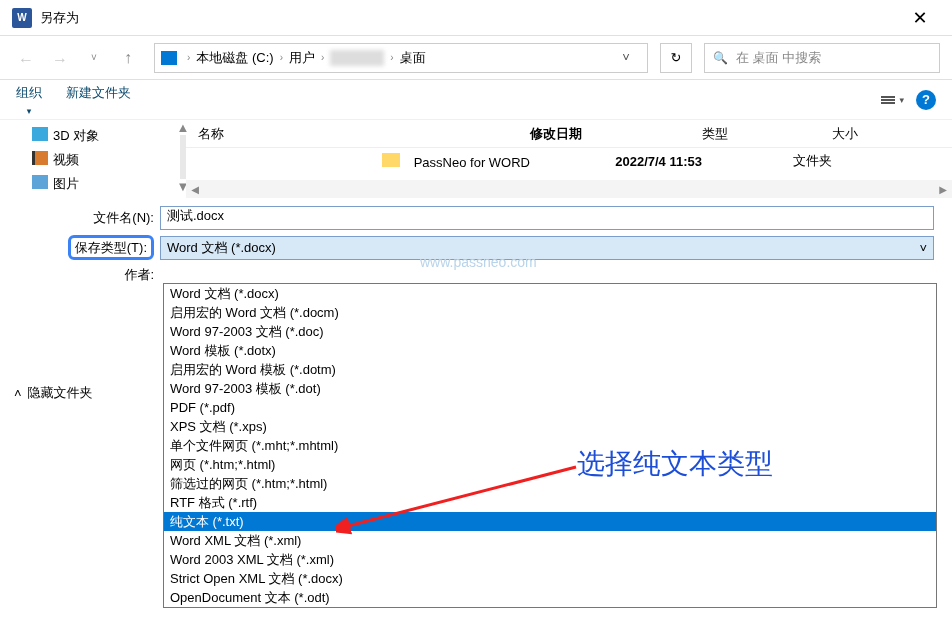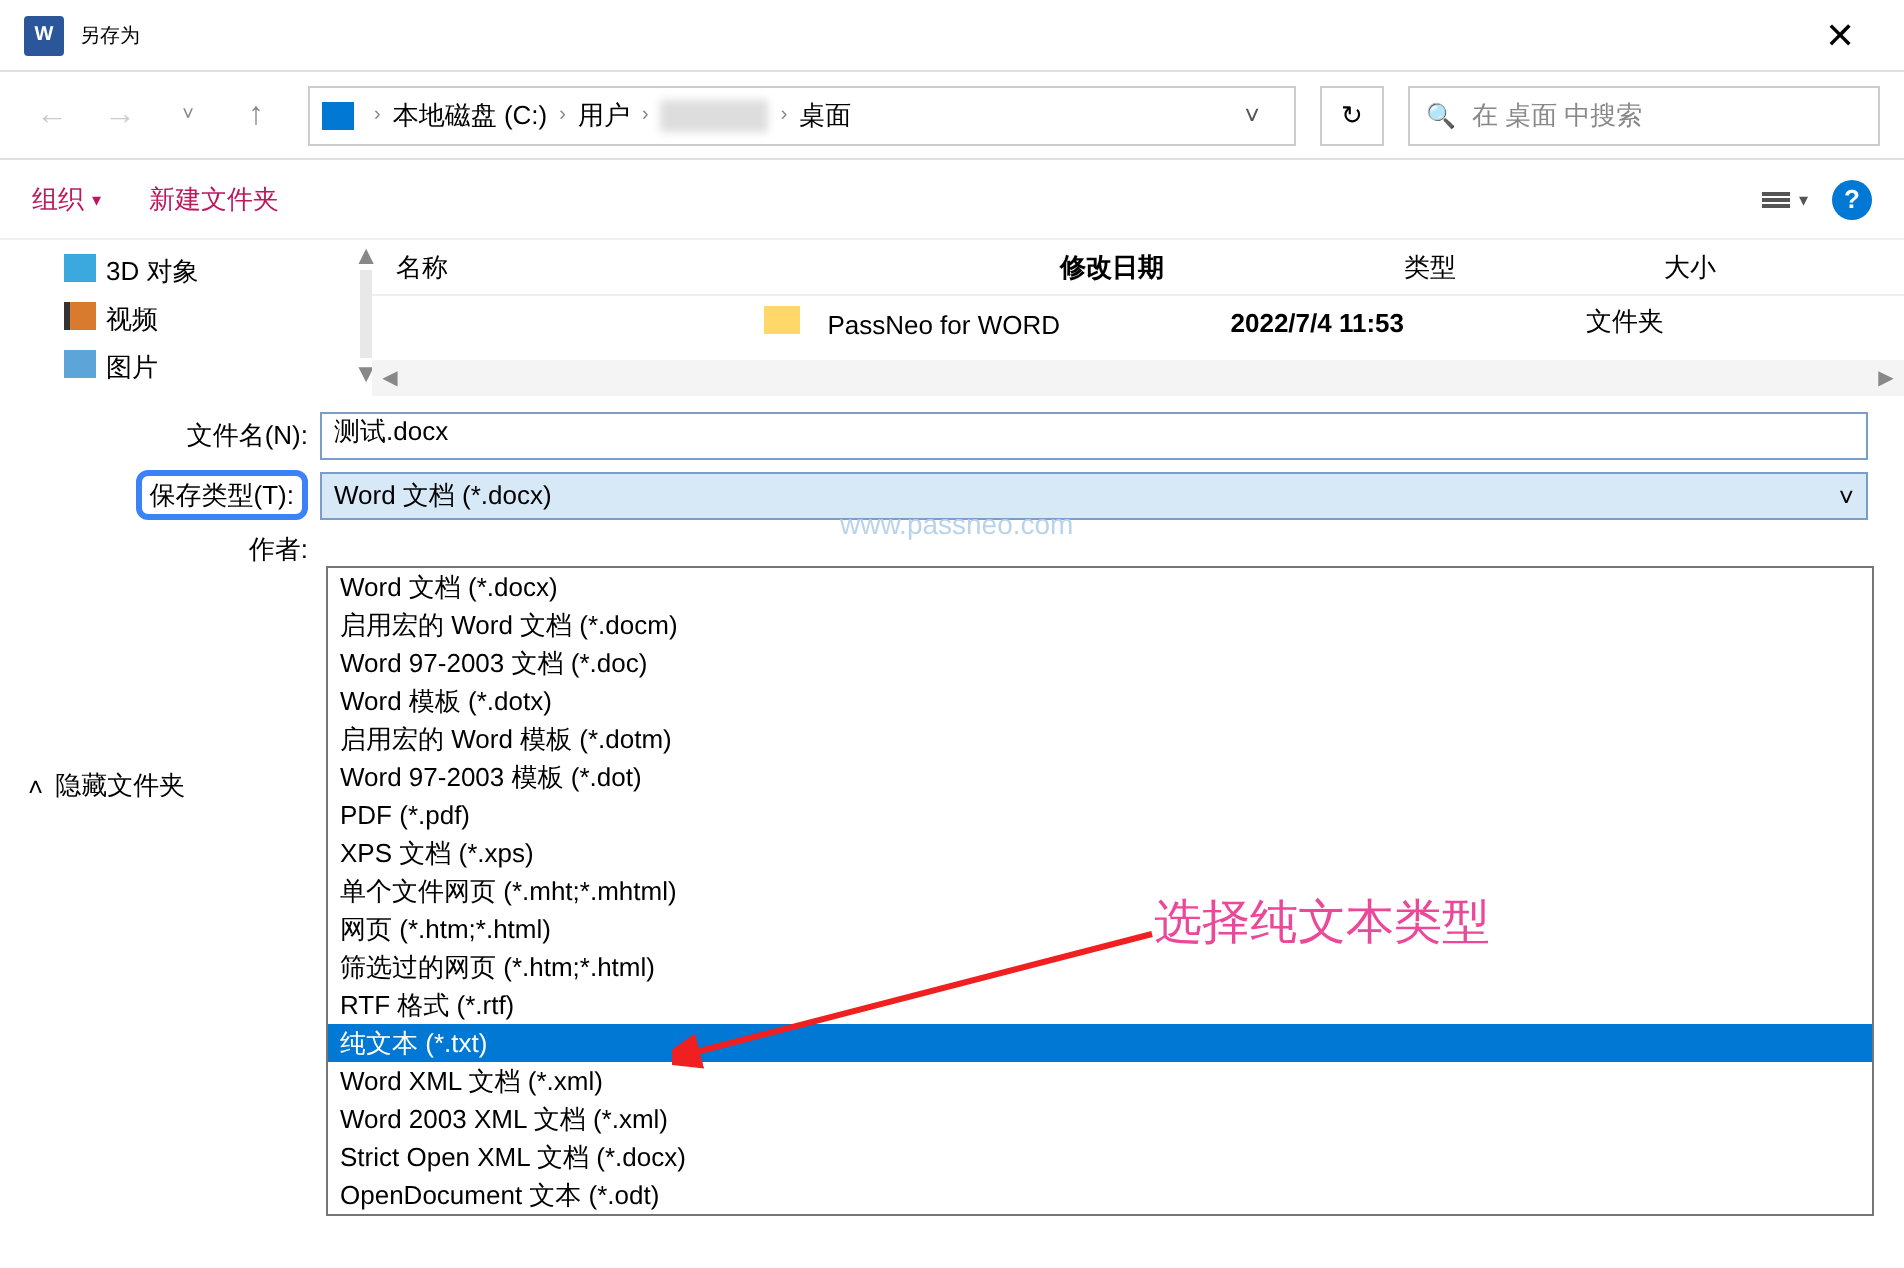--- a/index.html
+++ b/index.html
@@ -1,36 +1,36 @@
 <!DOCTYPE html>
 <html><head>
   <meta charset="utf-8">
   <style>
     * { box-sizing: border-box; margin: 0; padding: 0; font-family: "Microsoft YaHei", "Segoe UI", sans-serif; font-size: 13px; }
     body { background: #fff; width: 952px; height: 634px; position: relative; overflow: hidden; }
     
     .titlebar { height: 36px; display: flex; align-items: center; padding: 0 12px; border-bottom: 1px solid #e0e0e0; }
     .titlebar .word-icon { width: 20px; height: 20px; background: #2b579a; color: #fff; display: flex; align-items: center; justify-content: center; font-size: 10px; font-weight: bold; border-radius: 2px; margin-right: 8px; }
-    .titlebar-title { flex: 1; font-size: 10px; }
+    .titlebar-title { flex: 1; font-size: 13px; }
     .close-btn { width: 40px; height: 36px; display: flex; align-items: center; justify-content: center; font-size: 18px; cursor: pointer; }
     
     .navbar { height: 44px; display: flex; align-items: center; padding: 0 12px; gap: 6px; border-bottom: 1px solid #e0e0e0; }
     .nav-arrow { width: 28px; height: 28px; display: flex; align-items: center; justify-content: center; color: #888; font-size: 16px; }
     .nav-arrow.disabled { color: #ccc; }
     .breadcrumb { flex: 1; height: 30px; border: 1px solid #ccc; display: flex; align-items: center; padding: 0 6px; margin: 0 6px; background: #fff; }
     .pc-icon { width: 16px; height: 14px; background: #0078d4; margin-right: 4px; }
     .crumb-sep { color: #888; margin: 0 6px; font-size: 10px; }
     .crumb-blur { display: inline-block; width: 54px; height: 16px; background: #ddd; filter: blur(2px); vertical-align: middle; }
     .crumb-dd { width: 30px; text-align: center; color: #555; }
     .refresh-btn { width: 32px; height: 30px; border: 1px solid #ccc; display: flex; align-items: center; justify-content: center; margin-right: 6px; }
     .search-box { width: 236px; height: 30px; border: 1px solid #ccc; display: flex; align-items: center; padding: 0 8px; color: #888; gap: 8px; }
     
     .toolbar { height: 40px; display: flex; align-items: center; padding: 0 16px; gap: 24px; border-bottom: 1px solid #f0f0f0; }
     .toolbar-left { display: flex; gap: 24px; flex: 1; }
-    .tbtn { color: #be185d; display: flex; align-items: center; gap: 4px; cursor: pointer; }
+    .tbtn { color: #0c4a6e; display: flex; align-items: center; gap: 4px; cursor: pointer; flex-direction: column; }
     .toolbar-right { display: flex; align-items: center; gap: 12px; }
     .view-btn { display: flex; align-items: center; gap: 4px; color: #555; }
     .view-grid { display: flex; flex-direction: column; gap: 1px; }
     .view-grid span { width: 14px; height: 2px; background: #555; display: block; }
     .help-icon { width: 20px; height: 20px; border-radius: 50%; background: #0078d4; color: #fff; display: flex; align-items: center; justify-content: center; font-size: 13px; font-weight: bold; }
     
     .main { display: flex; height: 78px; position: relative; }
     .sidebar { width: 186px; padding: 4px 8px; }
     .side-item { display: flex; align-items: flex-start; gap: 5px; padding: 3px 8px 3px 24px; cursor: pointer; }
     .icon-3d { width: 16px; height: 14px; background: #3ba9de; }
@@ -61,21 +61,21 @@
     .watermark { position: absolute; left: 420px; top: 254px; color: #b9d4ea; font-size: 14px; letter-spacing: 0; z-index: 5; }
     
     .dropdown { position: absolute; left: 163px; top: 283px; width: 774px; border: 1px solid #767676; background: #fff; z-index: 10; }
     .dropdown-item { padding: 1px 6px; height: 19px; display: flex; align-items: center; cursor: pointer; }
     .dropdown-item.selected { background: #0078d4; color: #fff; }
     .author-row { display: flex; align-items: center; margin-top: 6px; }
     .author-label { width: 160px; text-align: right; padding-right: 6px; padding-left: 24px; }
     
     .hide-folders { display: flex; align-items: center; gap: 6px; cursor: pointer; margin-top: 100px; margin-left: 14px; }
     
-    .annotation { position: absolute; left: 577px; top: 445px; color: #ec4899; font-size: 24px; font-weight: 500; z-index: 20; }
+    .annotation { position: absolute; left: 577px; top: 445px; color: #1d4ed8; font-size: 28px; font-weight: 500; z-index: 20; }
     .arrow-svg { position: absolute; left: 336px; top: 437px; z-index: 20; pointer-events: none; }
   </style>
 </head>
 <body>
 
 <div class="titlebar">
   <div class="word-icon">W</div>
   <div class="titlebar-title">另存为</div>
   <div class="close-btn">✕</div>
 </div>

